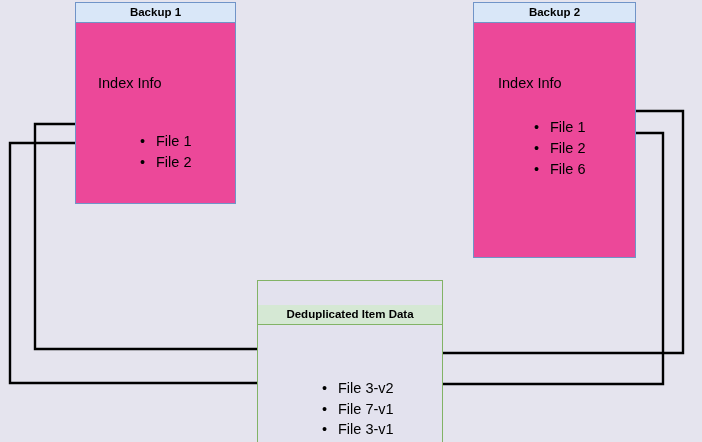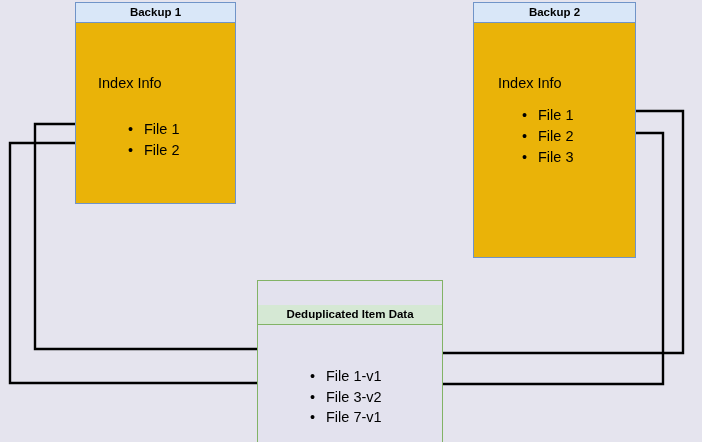--- a/index.html
+++ b/index.html
@@ -27,21 +27,21 @@
     left: 0;
     top: 0;
     width: 702px;
     height: 442px;
     pointer-events: none;
   }
   .node {
     position: absolute;
     box-sizing: border-box;
     border: 1px solid #7094c8;
-    background: #eab308;
+    background: #ec4899;
   }
   .node.dedup {
     border-color: #82b366;
     background: #e3e2ee;
   }
   .node-header {
     box-sizing: border-box;
     height: 20px;
     line-height: 19px;
     text-align: center;
@@ -62,21 +62,21 @@
     text-decoration: underline;
   }
   .index-label {
     position: absolute;
     font-size: 14.5px;
     color: #000;
     white-space: nowrap;
   }
   .file-list {
     position: absolute;
-    margin: 4px;
+    margin: 16px;
     padding: 0;
     list-style: none;
   }
   .file-list li {
     position: relative;
     font-size: 14.5px;
     color: #000;
     line-height: 21px;
     padding-left: 16px;
     white-space: nowrap;
@@ -131,29 +131,29 @@
     </div>
   </div>
 
   <div class="node" style="left:473px; top:2px; width:163px; height:256px;">
     <div class="node-header">Backup 2</div>
     <div class="node-body">
       <div class="index-label" style="left:24px; top:52px;">Index Info</div>
       <ul class="file-list" style="left:44px; top:78px;">
         <li>File 1</li>
         <li>File 2</li>
-        <li>File 3</li>
+        <li>File 6</li>
       </ul>
     </div>
   </div>
 
   <div class="node dedup" style="left:257px; top:280px; width:186px; height:165px;">
     <div class="node-header">Deduplicated Item Data</div>
     <div class="node-body">
       <ul class="file-list dedup-list" style="left:48px; top:37px;">
-        <li>File 1-v1</li>
         <li>File 3-v2</li>
         <li>File 7-v1</li>
+        <li>File 3-v1</li>
       </ul>
     </div>
   </div>
 
 </div>
 
 </body></html>

